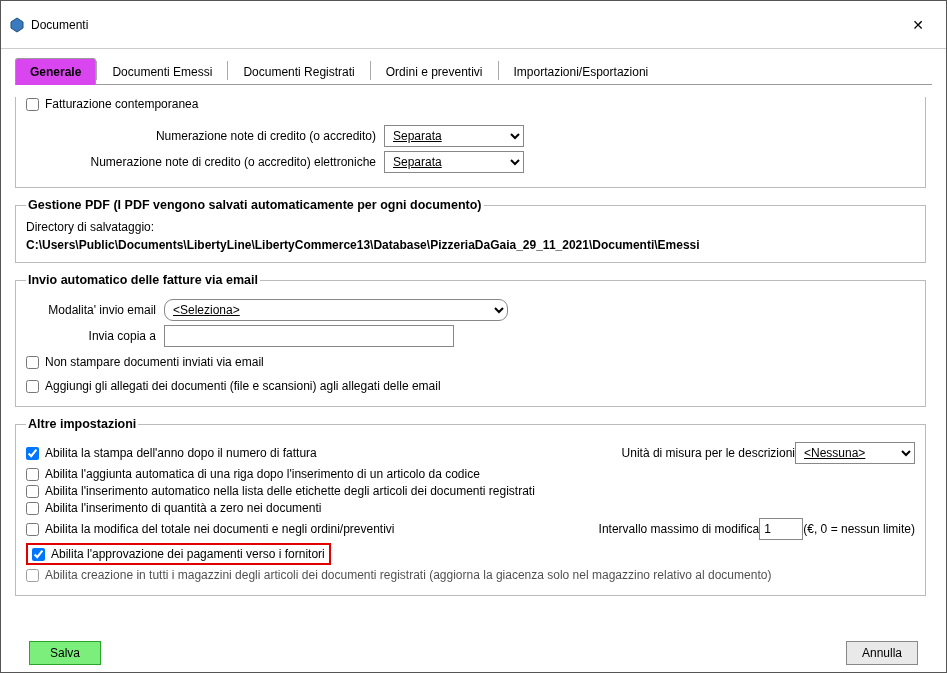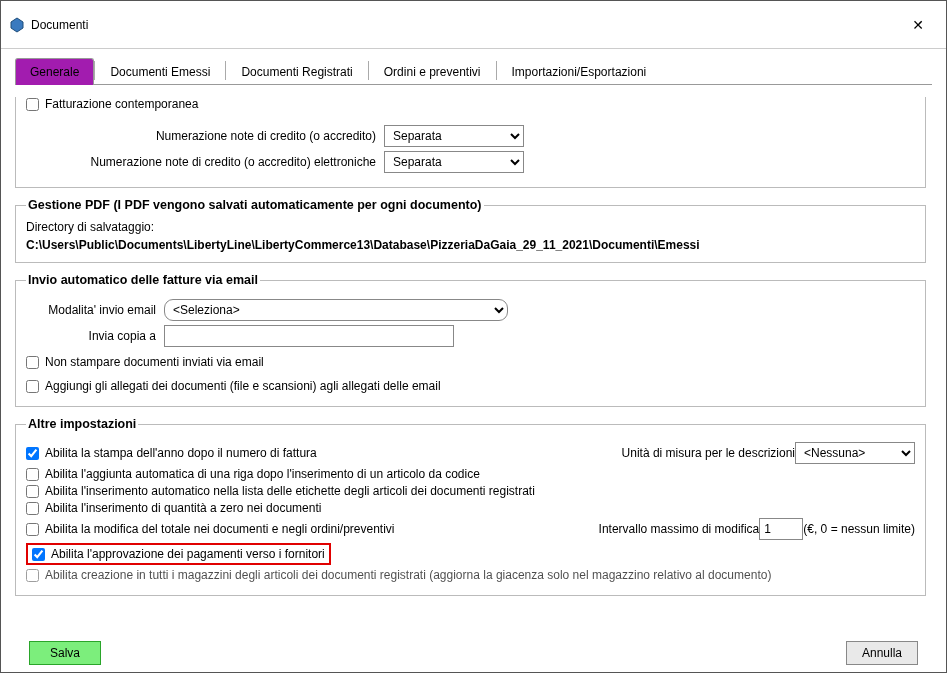--- a/index.html
+++ b/index.html
@@ -43,22 +43,22 @@
     padding: 6px 14px;
     border: 1px solid transparent;
     border-bottom: none;
     cursor: pointer;
     position: relative;
     top: 1px;
     font-size: 12px;
   }
   .tab.active {
     border-color: #999;
-    background: #a21caf;
-    font-weight: normal;
+    background: #d946ef;
+    font-weight: bold;
     border-top-left-radius: 3px;
     border-top-right-radius: 3px;
   }
   .tab-sep {
     width: 1px;
     background: #aaa;
     margin: 4px 0;
   }
   .scroll-area {
     height: 546px;
@@ -97,21 +97,21 @@
     width: 13px; height: 13px;
   }
   select, input[type=text] {
     font-family: inherit;
     font-size: 12px;
     height: 22px;
     border: 1px solid #888;
     background: #fff;
     padding: 0 4px;
   }
-  select { padding-right: 16px; }
+  select { padding-right: 16px; text-decoration: underline; }
   .directory-path { font-weight: bold; margin-top: 4px; word-break: break-all; }
   .highlight-box {
     border: 2px solid #e00000;
     padding: 2px 4px;
     display: inline-flex;
     align-items: center;
     gap: 6px;
   }
   .footer {
     display: flex;

